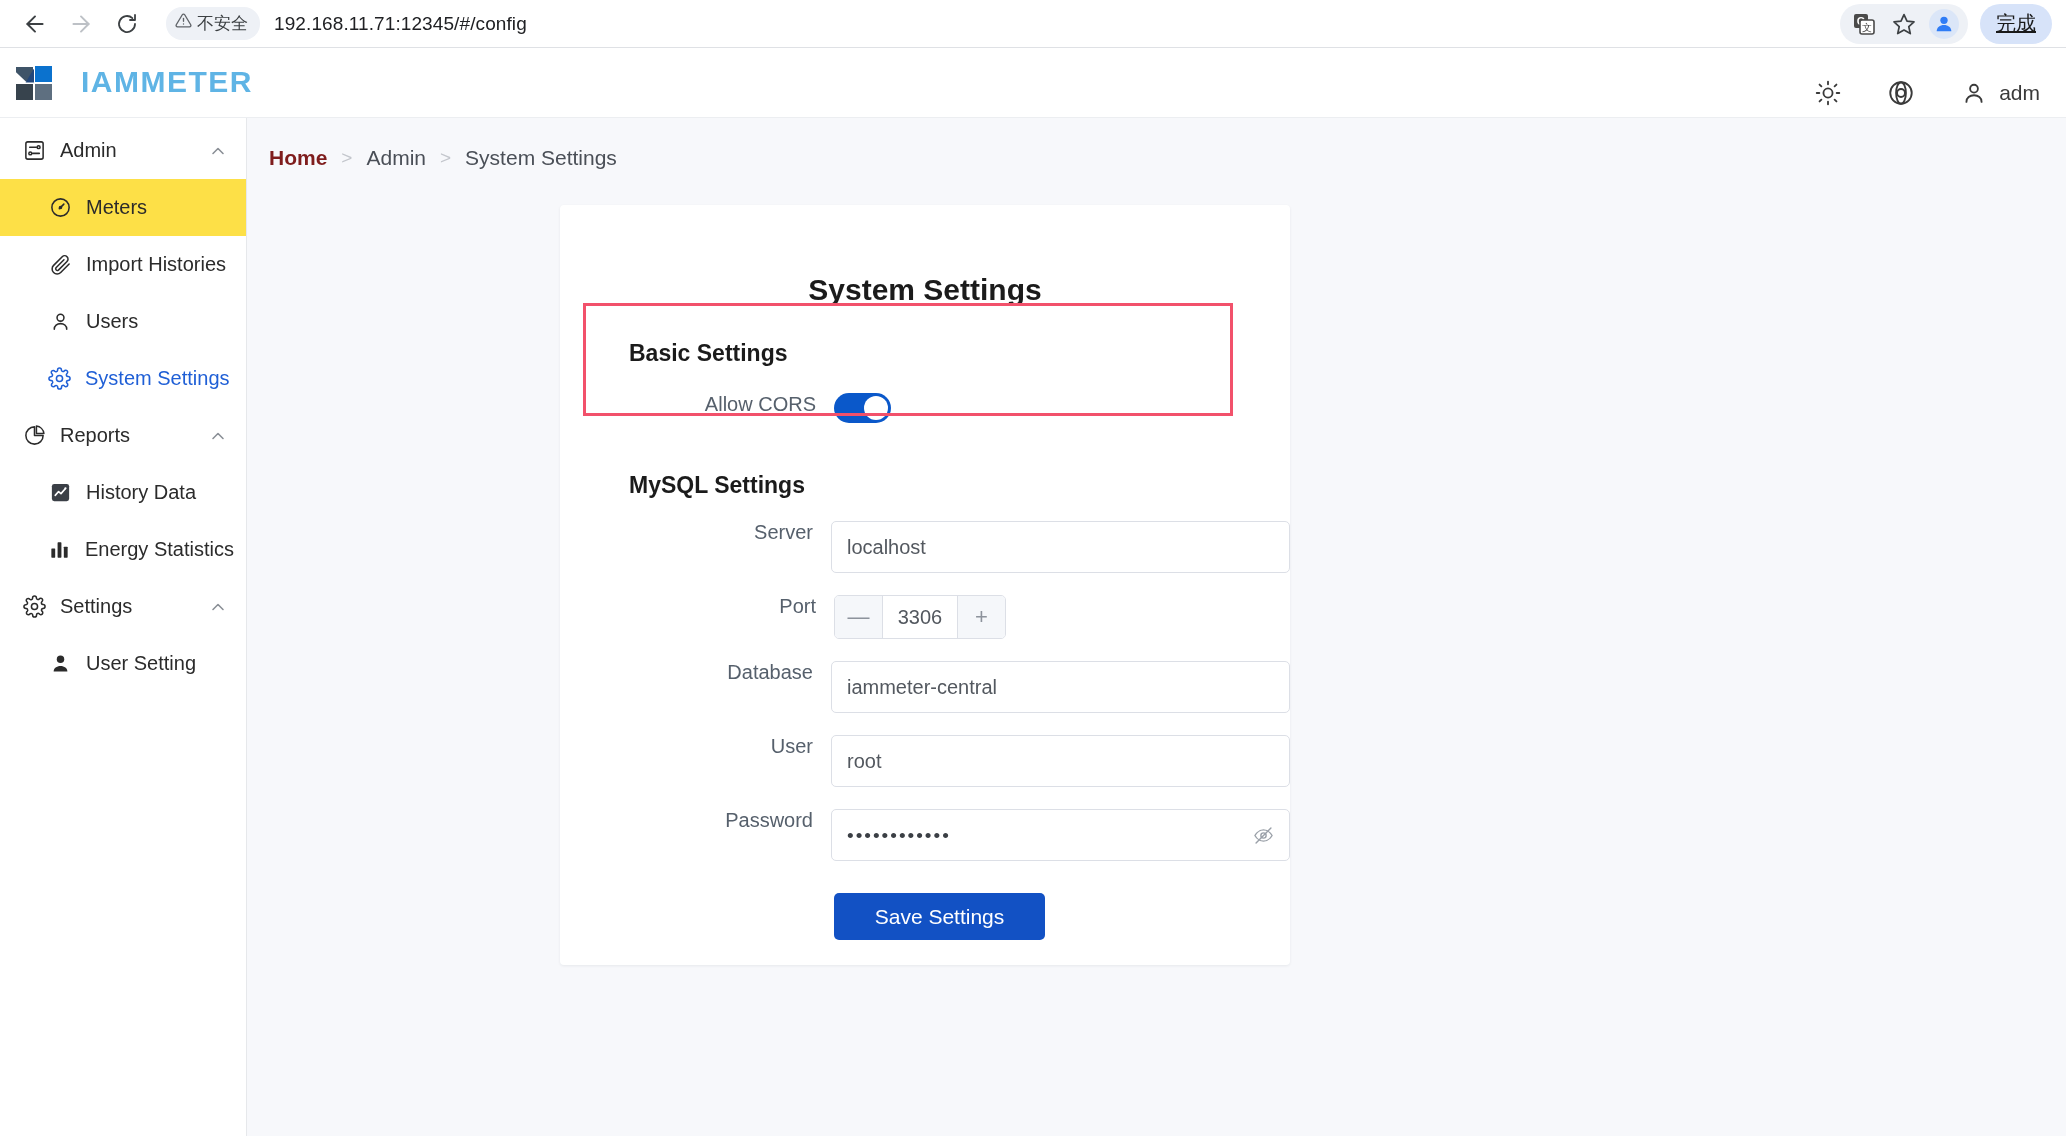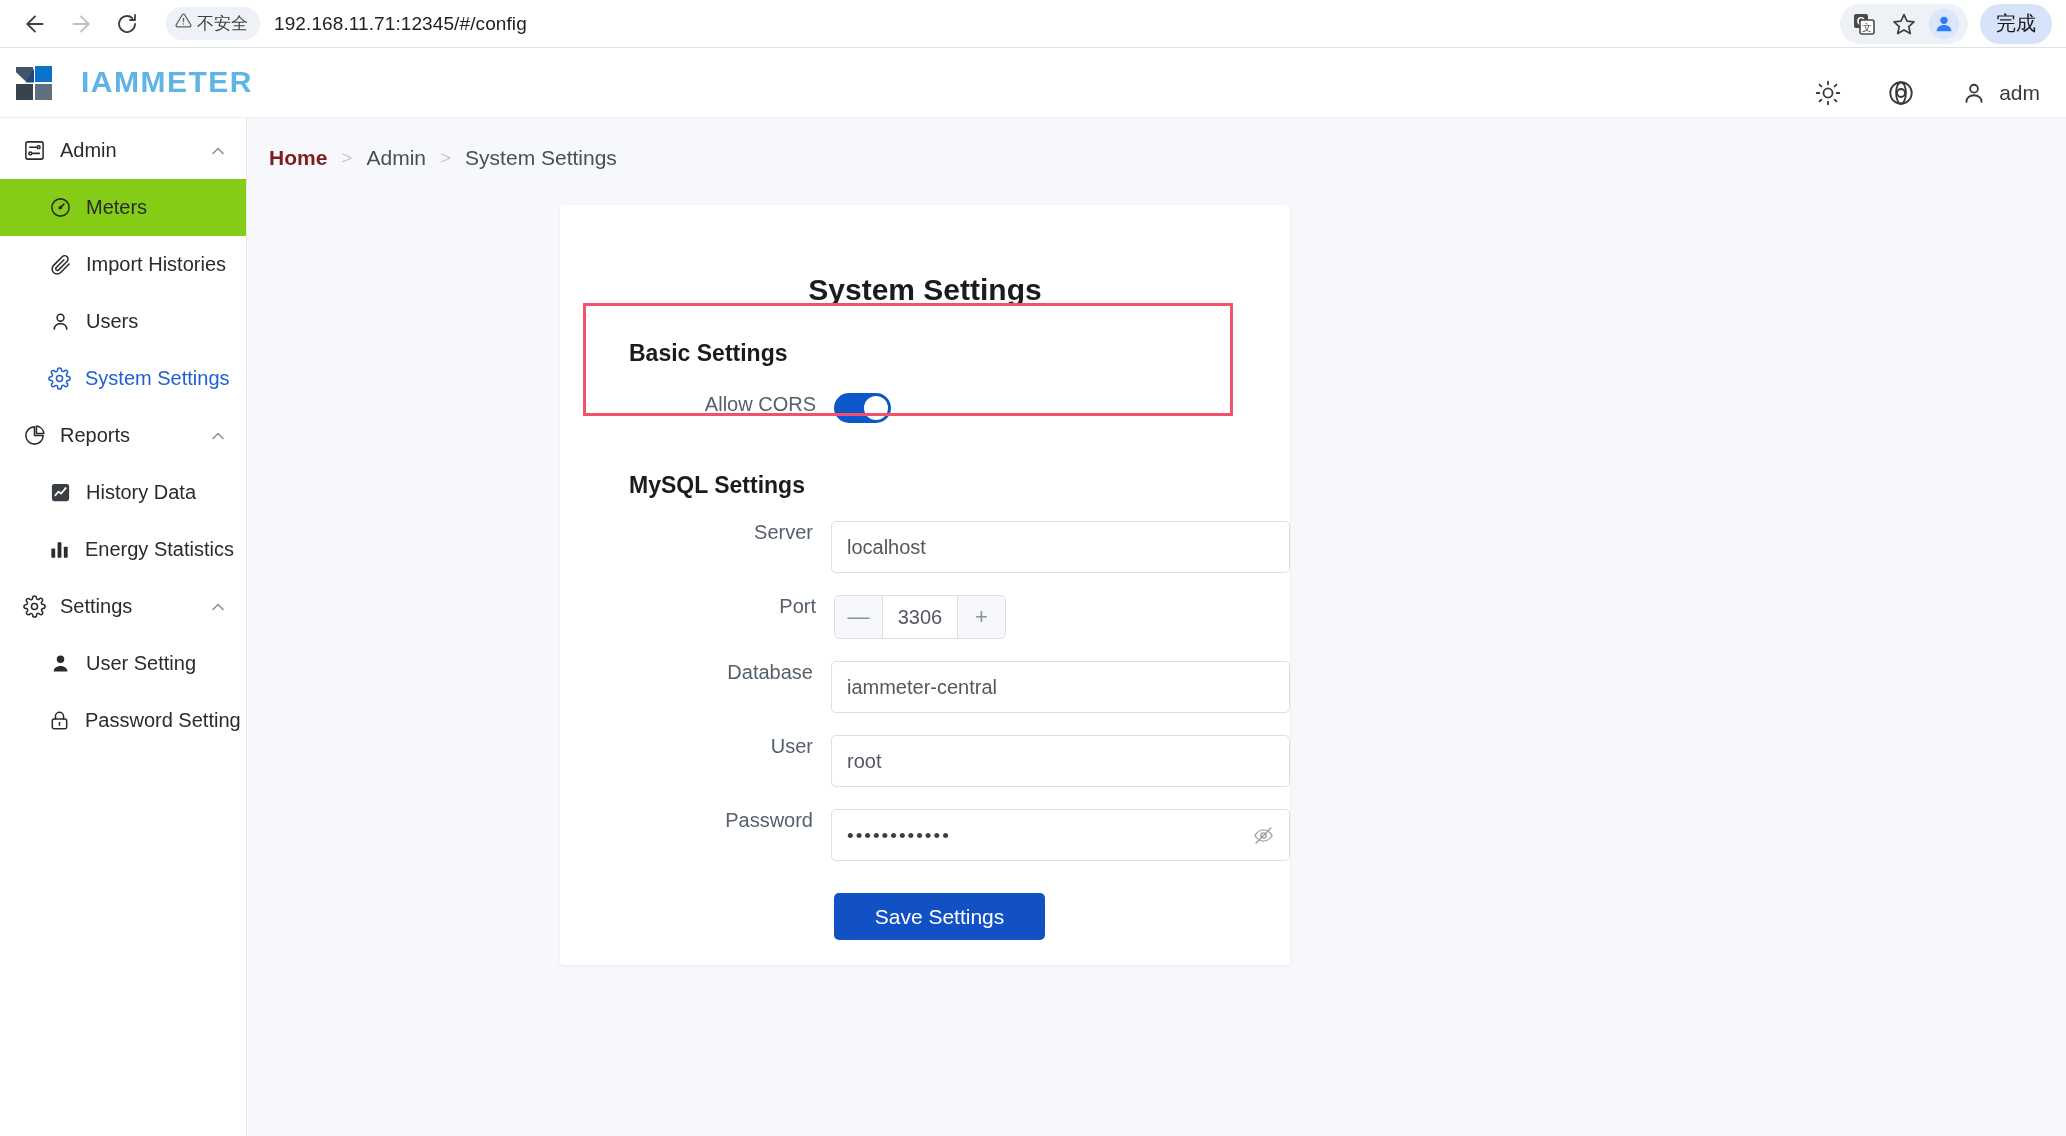--- a/index.html
+++ b/index.html
@@ -91,20 +91,21 @@
     margin-left: 10px;
     background: #d7e3f9;
     border-radius: 20px;
     height: 40px;
     display: flex; align-items: center;
     padding: 0 16px;
     font-size: 20px;
     color: #1a1a1a;
     cursor: pointer;
     white-space: nowrap;
+    text-decoration: underline;
   }
 
   
   .app-header {
     height: 70px;
     background: #ffffff;
     display: flex;
     align-items: center;
     padding: 0 26px 0 16px;
     border-bottom: 1px solid #eceef1;
@@ -184,21 +185,21 @@
     padding: 0 18px 0 48px;
     cursor: pointer;
   }
   .nav-item .ii { width: 24px; display: flex; align-items: center; justify-content: center; }
   .nav-item .il {
     font-size: 20px;
     color: #2b2b2b;
     margin-left: 14px;
     white-space: nowrap;
   }
-  .nav-item.active-bg { background: #84cc16; align-items: center; }
+  .nav-item.active-bg { background: #fde047; align-items: center; }
   .nav-item.active-text .il { color: #1f5fd6; }
 
   
   .content {
     flex: 1;
     background: #f7f8fb;
     overflow: hidden;
     position: relative;
   }
   .breadcrumb {
@@ -576,30 +577,20 @@
     <div class="nav-item">
       <span class="ii">
         <svg width="23" height="23" viewBox="0 0 24 24" fill="#2b2b2b">
           <circle cx="12" cy="7.6" r="3.9"></circle>
           <path d="M4.8 20.4c0-3.6 3.2-5.9 7.2-5.9s7.2 2.3 7.2 5.9z"></path>
         </svg>
       </span>
       <span class="il">User Setting</span>
     </div>
 
-    <div class="nav-item">
-      <span class="ii">
-        <svg width="23" height="23" viewBox="0 0 24 24" fill="none" stroke="#2b2b2b" stroke-width="1.6" stroke-linecap="round" stroke-linejoin="round">
-          <rect x="4.5" y="10.5" width="15" height="10" rx="1.8"></rect>
-          <path d="M7.8 10.5V7.6a4.2 4.2 0 0 1 8.4 0v2.9"></path>
-          <line x1="12" y1="14" x2="12" y2="17"></line>
-        </svg>
-      </span>
-      <span class="il">Password Setting</span>
-    </div>
   </nav>
 
   <main class="content">
 
     <div class="breadcrumb">
       <span class="bc-home">Home</span>
       <span class="bc-sep">&gt;</span>
       <span class="bc-item">Admin</span>
       <span class="bc-sep">&gt;</span>
       <span class="bc-current">System Settings</span>

